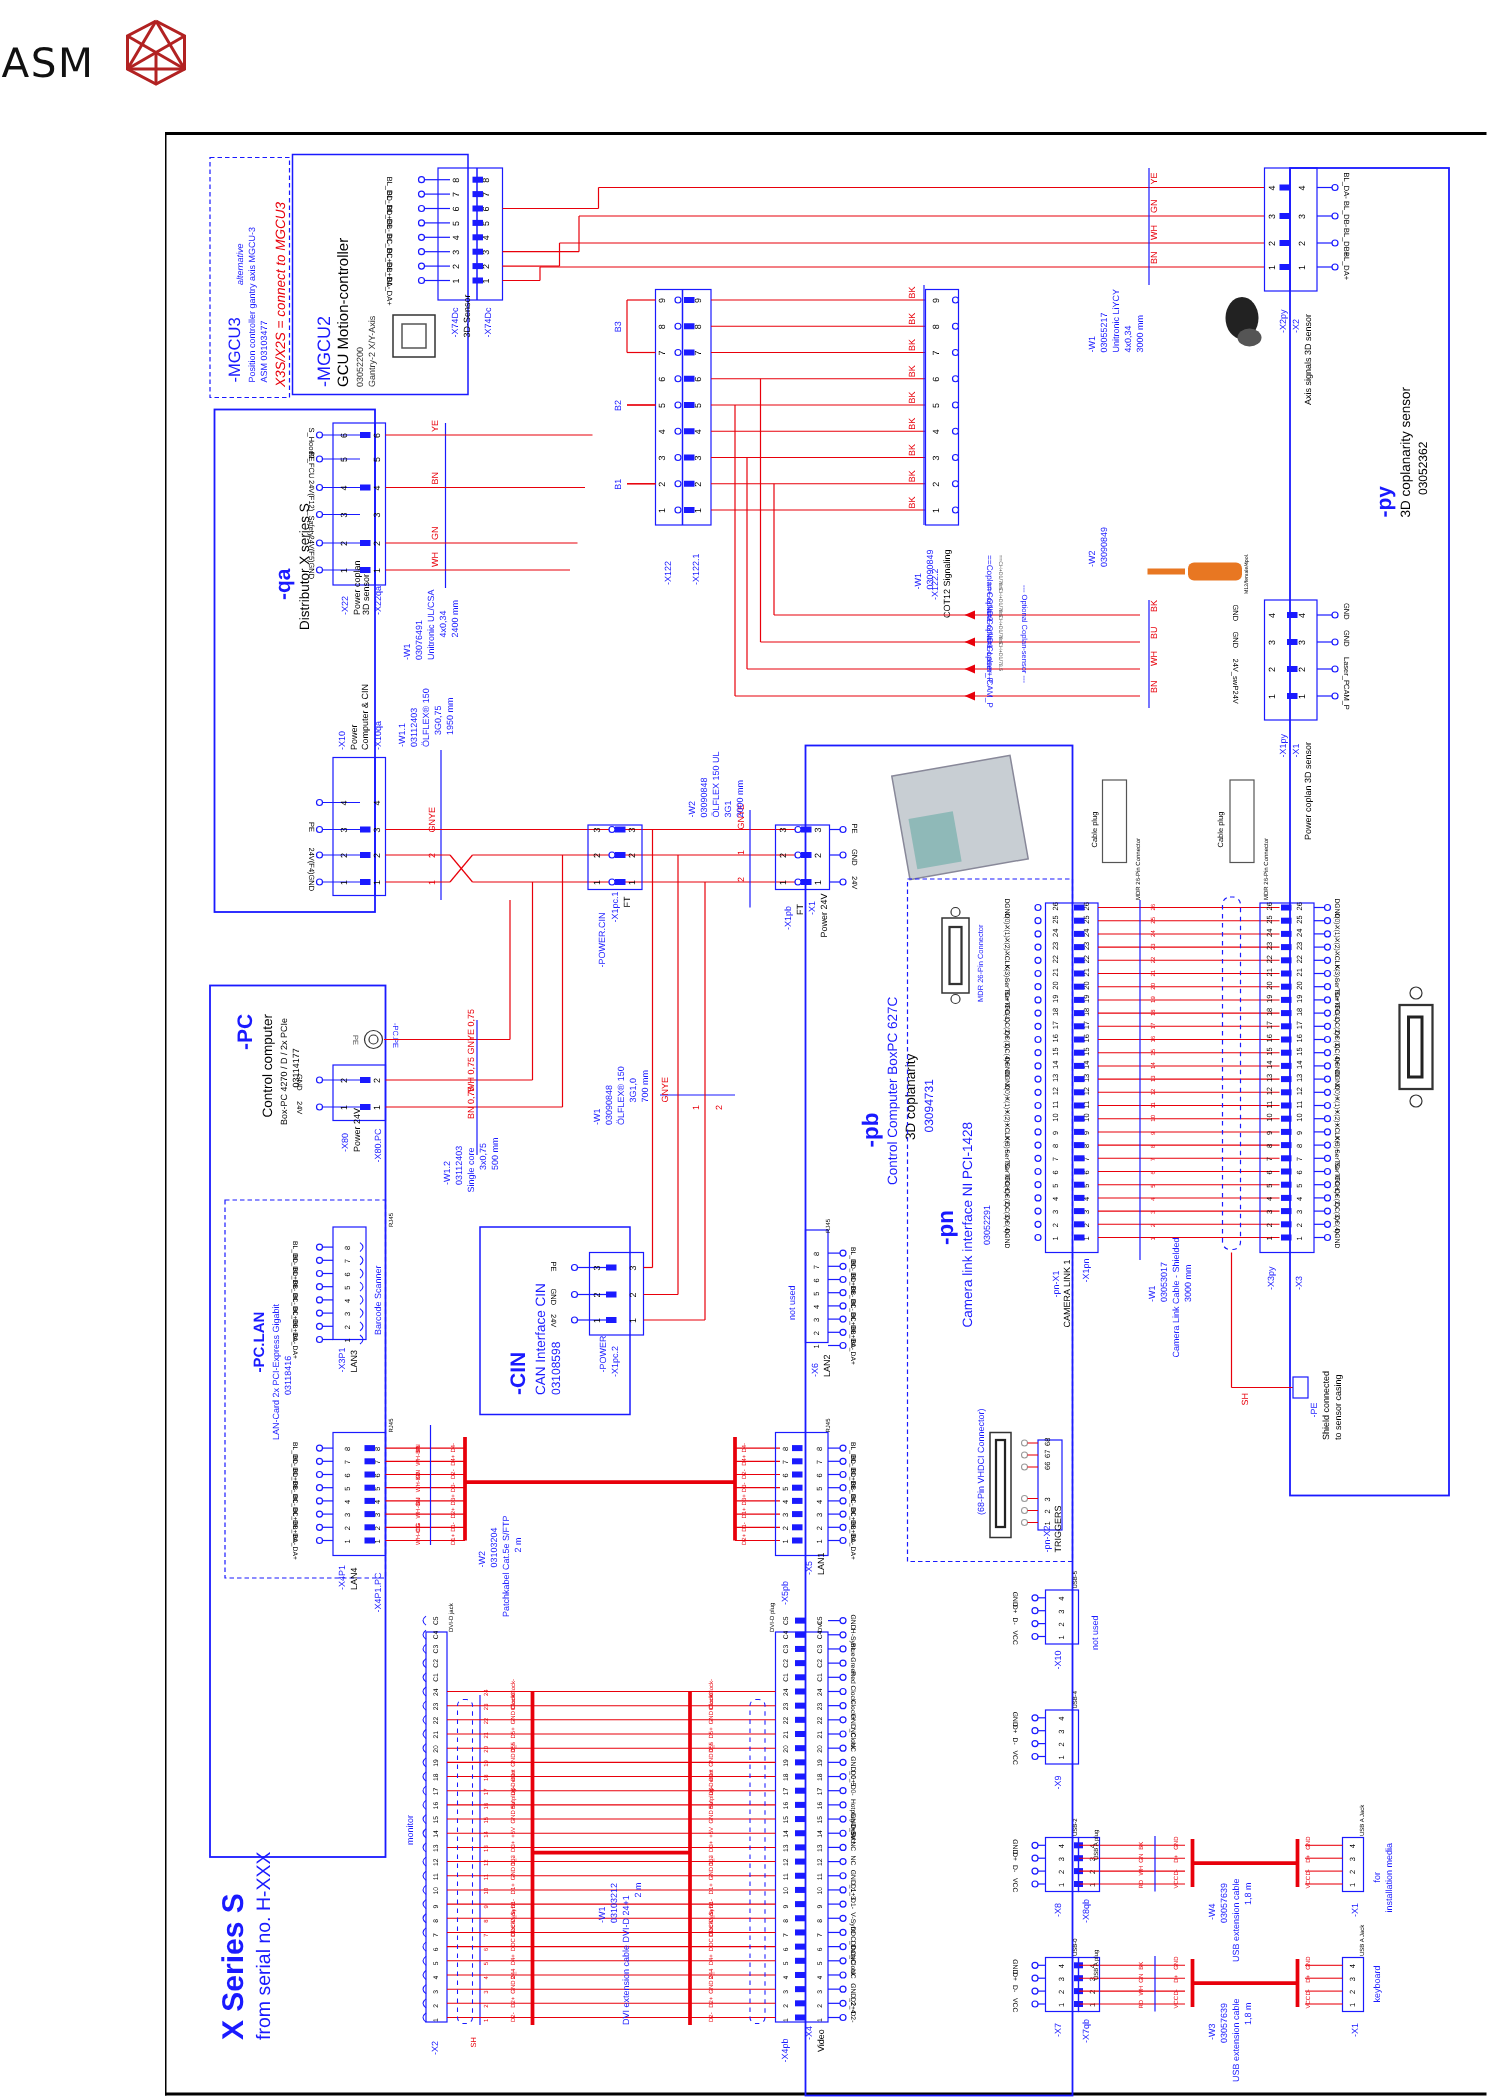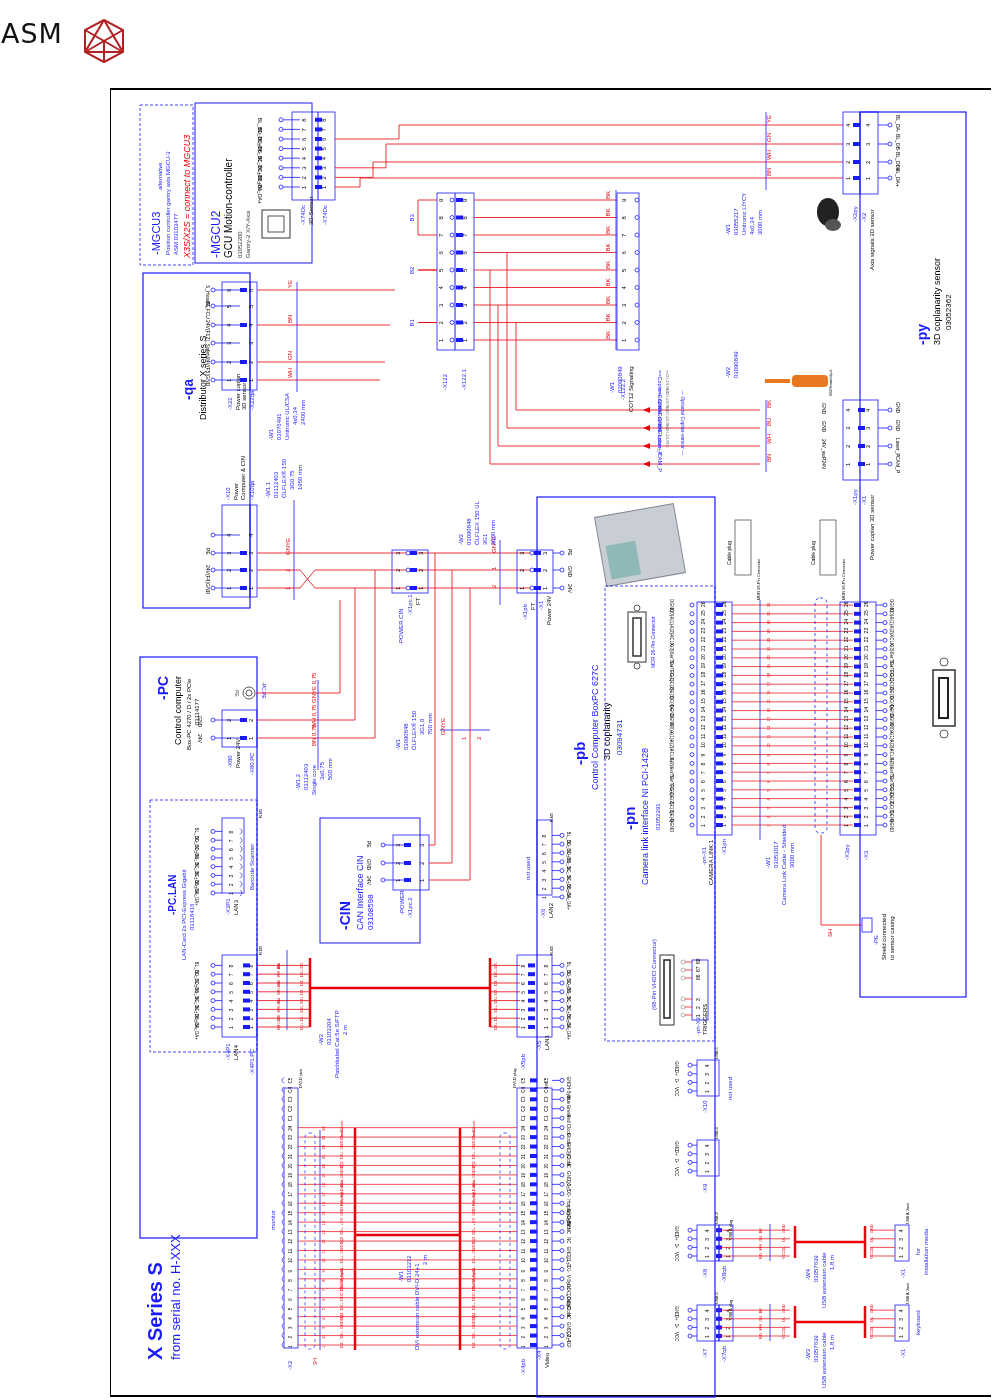--- a/index.html
+++ b/index.html
@@ -1,17 +1,17 @@
 <!DOCTYPE html>
 <html><head>
 <meta charset="utf-8">
 <style>
   html,body{margin:0;padding:0;background:#fff;}
   body{width:992px;height:1400px;position:relative;overflow:hidden;font-family:"Liberation Sans",sans-serif;}
-  #logo{position:absolute;left:0;top:18px;height:40px;display:flex;align-items:flex-start;}
+  #logo{position:absolute;left:0;top:18px;height:40px;display:flex;align-items:flex-end;}
   #logo-text{font-family:"DejaVu Sans",sans-serif;font-size:27px;color:#111;letter-spacing:1px;margin-left:1px;}
   #logo-mark{margin-left:18px;}
   #sheet{position:absolute;left:110px;top:88px;width:881px;height:1309px;border-top:2px solid #000;border-bottom:2px solid #000;border-left:1px solid #000;box-sizing:border-box;}
   svg#schem{position:absolute;left:0;top:0;width:992px;height:1400px;}
 </style>
 </head>
 <body>
 
 <div id="logo">
   <span id="logo-text">ASM</span>

